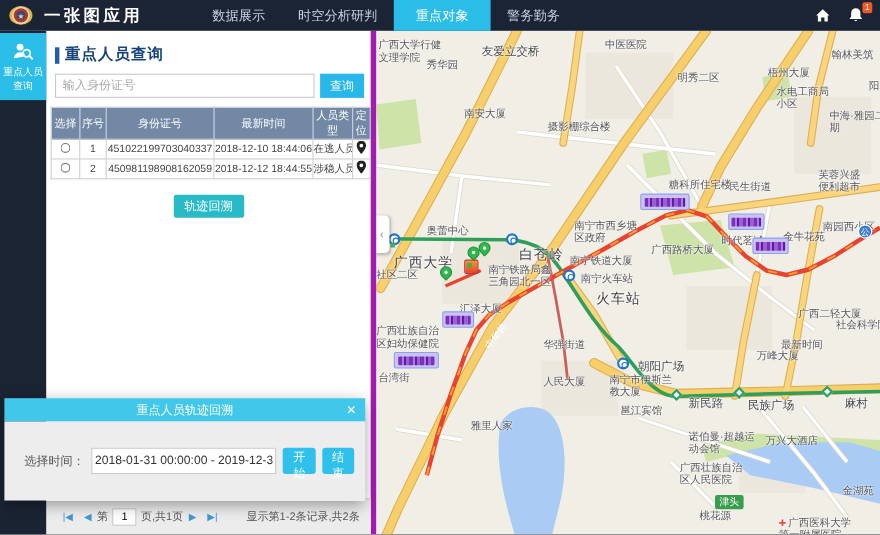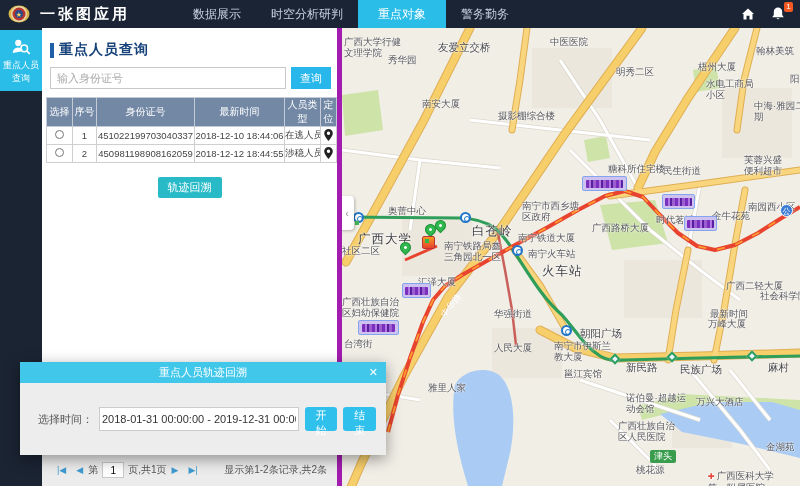--- a/index.html
+++ b/index.html
@@ -61,21 +61,21 @@
   .station{position:absolute;z-index:6;}
   .st-circle{width:11px;height:11px;border-radius:50%;background:#fff;border:2px solid #2176c7;}
   .st-circle::after{content:"";position:absolute;left:1.5px;top:1.5px;width:4px;height:4px;border:1px solid #2176c7;border-radius:50%;}
   .st-diamond{width:8px;height:8px;background:#eaf4ff;border:2px solid #2e9e5f;transform:rotate(45deg);}
   .poi-marker{position:absolute;width:13px;height:13px;background:linear-gradient(#f59a23,#e8432e);border:1px solid #b33;border-radius:2px;z-index:7;}
   .poi-marker::after{content:"";position:absolute;left:2px;top:2px;width:4px;height:4px;background:#2eb84d;}
   .tiny-dot{position:absolute;width:4px;height:4px;z-index:6;}
   .collapse-tab{position:absolute;left:-2px;top:168px;width:14px;height:34px;background:#fff;border-radius:0 4px 4px 0;box-shadow:1px 1px 3px rgba(0,0,0,.25);color:#999;font-size:11px;text-align:center;line-height:34px;cursor:pointer;z-index:8;}
 
   
-  .modal{position:absolute;left:20px;top:362px;width:366px;z-index:60;box-shadow:0 4px 14px rgba(0,0,0,.4);}
+  .modal{position:absolute;left:4px;top:362px;width:328px;z-index:60;box-shadow:0 4px 14px rgba(0,0,0,.4);}
   .modal-head{height:21px;background:#41c7ea;display:flex;align-items:center;position:relative;}
   .modal-title{flex:1;text-align:center;color:#fff;font-size:11px;}
   .modal-close{position:absolute;right:8px;color:#fff;font-size:11px;cursor:pointer;font-style:normal;}
   .modal-body{background:#ededed;height:72px;display:flex;align-items:center;padding:0 10px 0 18px;gap:6px;}
   .modal-body label{font-size:11px;color:#555;white-space:nowrap;}
   .modal-body input{width:212px;height:24px;border:1px solid #ccc;background:#fff;font-size:11px;color:#333;text-align:center;outline:none;}
   .btn-modal{width:34px;height:24px;background:#30c0ec;color:#fff;border:none;font-size:11px;border-radius:3px;cursor:pointer;}
 </style>
 </head>
 <body>
@@ -320,21 +320,21 @@
         <div class="map-label" style="left: 0px; top: 268px; position: absolute; width: 60px;">广西壮族自治区妇幼保健院</div>
         <div class="map-label" style="left: 2px; top: 310px; position: absolute;">台湾街</div>
         <div class="map-label" style="left: 152px; top: 280px; position: absolute;">华强街道</div>
         <div class="map-label md" style="left: 238px; top: 300px; position: absolute;">朝阳广场</div>
         <div class="map-label" style="left: 152px; top: 314px; position: absolute; text-align: right;">人民大厦</div>
         <div class="map-label" style="left: 212px; top: 312px; position: absolute; width: 64px;">南宁市伊斯兰教大厦</div>
         <div class="map-label" style="left: 222px; top: 340px; position: absolute;">邕江宾馆</div>
         <div class="map-label md" style="left: 284px; top: 334px; position: absolute;">新民路</div>
         <div class="map-label md" style="left: 338px; top: 336px; position: absolute;">民族广场</div>
         <div class="map-label md" style="left: 426px; top: 334px; position: absolute;">麻村</div>
-        <div class="map-label" style="left: 346px; top: 290px; position: absolute; margin-left: 20px;">万峰大厦</div>
+        <div class="map-label" style="left: 346px; top: 290px; position: absolute;">万峰大厦</div>
         <div class="map-label" style="left: 368px; top: 280px; position: absolute;">最新时间</div>
         <div class="map-label" style="left: 86px; top: 354px; position: absolute;">雅里人家</div>
         <div class="map-label" style="left: 284px; top: 364px; position: absolute; width: 66px;">诺伯曼·超越运动会馆</div>
         <div class="map-label" style="left: 354px; top: 368px; position: absolute;">万兴大酒店</div>
         <div class="map-label" style="left: 276px; top: 392px; position: absolute; width: 62px;">广西壮族自治区人民医院</div>
         <div class="map-label badge-green" style="left: 308px; top: 422px; position: absolute;">津头</div>
         <div class="map-label" style="left: 294px; top: 436px; position: absolute;">桃花源</div>
         <div class="map-label" style="left: 424px; top: 413px; position: absolute;">金湖苑</div>
         <div class="map-label hospital" style="left: 366px; top: 442px; position: absolute; width: 70px;">广西医科大学第一附属医院</div>
         <div class="map-label" style="left: 384px; top: 252px; position: absolute;">广西二轻大厦</div>

